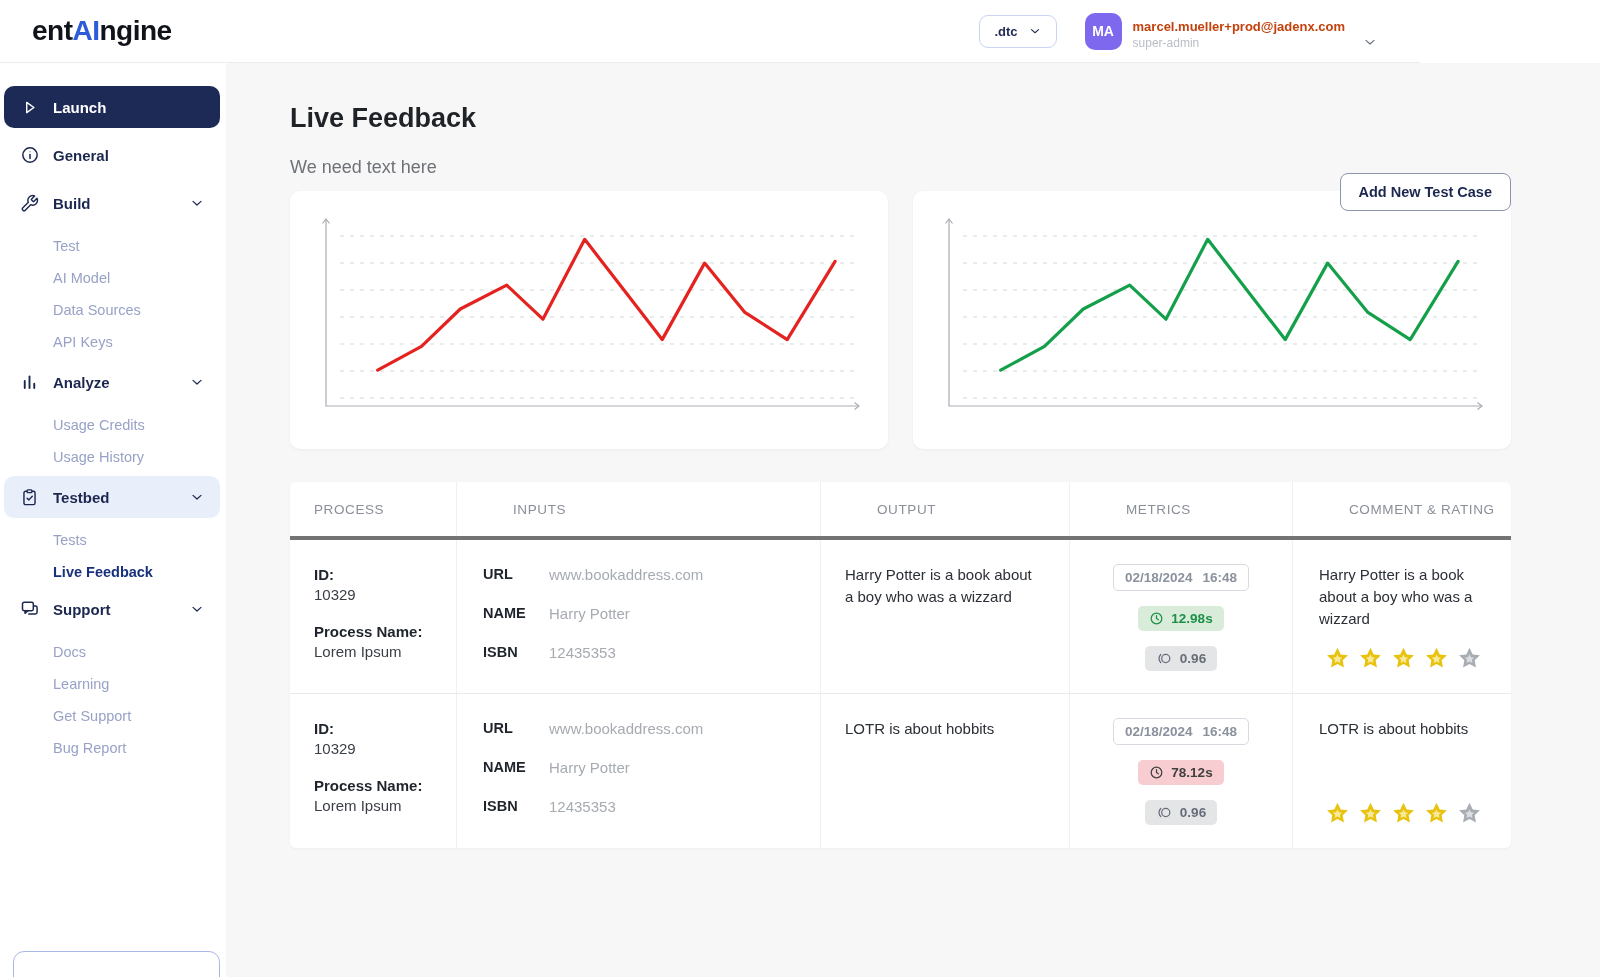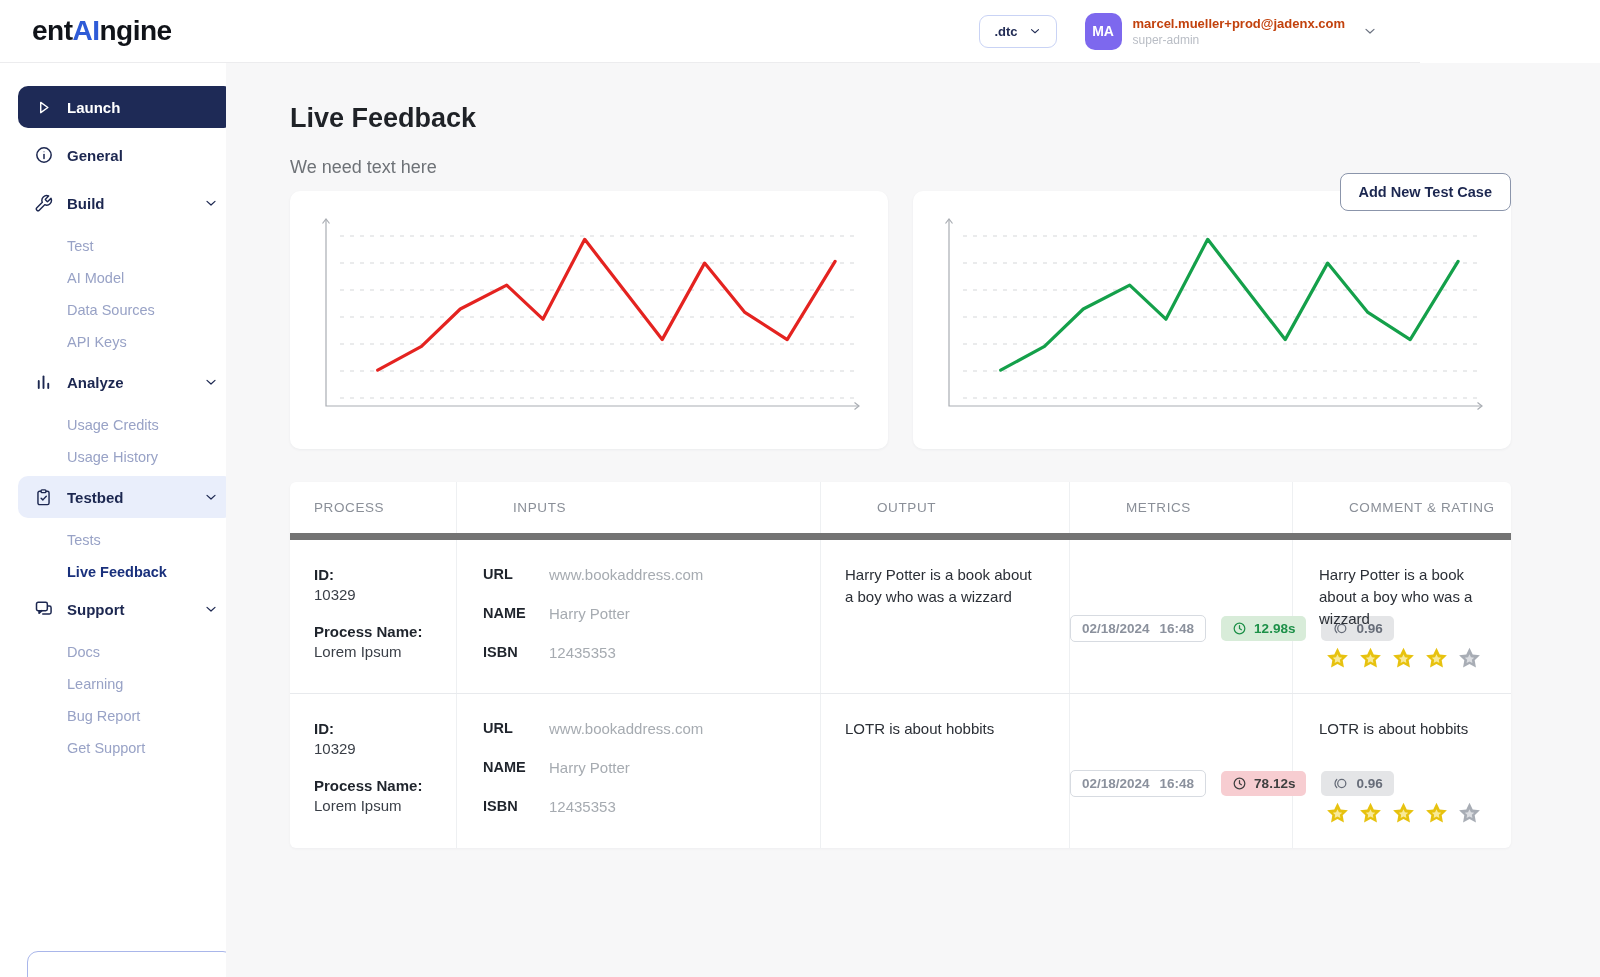--- a/index.html
+++ b/index.html
@@ -7,30 +7,30 @@
     font-family:"Liberation Sans", sans-serif; color:#22262e; }
 
   
   .header { position:absolute; top:0; left:0; width:1420px; height:63px; background:#fff;
     border-bottom:1px solid #ececee; display:flex; align-items:center; z-index:10; }
   .logo { margin-left:32px; font-size:28px; font-weight:600; letter-spacing:-0.5px; color:#101319; }
   .logo .accent { color:#2e5bd7; }
   .header-right { margin-left:auto; display:flex; align-items:center; gap:28px; margin-right:42px; }
   .env-select { display:flex; align-items:center; gap:10px; border:1.5px solid #c9d3f5; border-radius:9px;
     background:#fff; padding:8px 14px; font-size:13px; font-weight:700; color:#222c55; cursor:pointer; }
-  .user-menu { display:flex; align-items:center; gap:11px; cursor:pointer; }
+  .user-menu { display:flex; align-items:flex-end; gap:11px; cursor:pointer; }
   .avatar { width:37px; height:37px; border-radius:10px; background:#7d68ee; color:#fff;
     display:flex; align-items:center; justify-content:center; font-size:14px; font-weight:700; }
   .user-texts { display:flex; flex-direction:column; gap:2px; }
   .user-email { font-size:13px; font-weight:700; color:#c2410c; }
   .user-role { font-size:12px; color:#b9bdc5; }
   .hdr-chevron { margin-left:6px; }
 
   
-  .sidebar { position:absolute; top:63px; left:18px; width:226px; height:914px; background:#fff;
+  .sidebar { position:absolute; top:63px; left:4px; width:226px; height:914px; background:#fff;
     border-right:1px solid #e9eaee; padding:23px 9px 0 0; }
   .nav-item { display:flex; align-items:center; gap:13px; height:42px; padding:0 15px; border-radius:10px;
     font-size:15px; font-weight:700; color:#1c2750; cursor:pointer; margin-bottom:6px; }
   .nav-item .nav-ico { display:flex; width:21px; justify-content:center; }
   .nav-item.active-dark { background:#1e2a56; color:#fff; }
   .nav-item.active-light { background:#e9eefb; }
   .nav-item .chev { margin-left:auto; display:flex; }
   .sub-item { display:flex; align-items:center; height:32px; padding-left:49px; font-size:14.5px;
     color:#98a2c6; cursor:pointer; border-radius:8px; }
   .sub-item.active { color:#19307c; font-weight:700; }
@@ -50,21 +50,21 @@
   .charts-labels { display:grid; grid-template-columns:598px 598px; column-gap:25px; margin-top:48px; }
   .chart-label { font-size:15px; color:#4b5563; }
   .charts-row { display:grid; grid-template-columns:598px 598px; column-gap:25px; margin-top:13px; }
   .chart-card { width:598px; height:258px; background:#fff; border-radius:10px;
     box-shadow:0 1px 3px rgba(25,30,50,0.05); padding:19px 20px; }
 
   
   .table-card { margin-top:33px; width:1221px; background:#fff; border-radius:6px;
     box-shadow:0 1px 3px rgba(25,30,50,0.04); }
   .tbl-row { display:grid; grid-template-columns:167px 364px 249px 223px 218px; }
-  .tbl-header { height:58px; border-bottom:7px solid #737373; }
+  .tbl-header { height:58px; border-bottom:4px solid #737373; }
   .th { display:flex; align-items:center; font-size:13.5px; font-weight:400; letter-spacing:0.6px;
     color:#8a8f98; border-right:1px solid #eef0f2; }
   .th:first-child { padding-left:24px; }
   .th { padding-left:56px; }
   .th:last-child { border-right:none; }
   .body-row { height:154px; border-bottom:1px solid #e8eaed; }
   .body-row:last-child { border-bottom:none; }
   .td { border-right:1px solid #eef0f2; }
   .td:last-child { border-right:none; }
 
@@ -73,21 +73,21 @@
   .p-value { margin-top:3px; color:#3a3f47; }
   .p-gap { height:20px; }
 
   .td-inputs { padding:26px 10px 0 26px; }
   .input-line { display:grid; grid-template-columns:66px auto; margin-bottom:22px; font-size:14.5px; }
   .input-label { font-weight:700; color:#1f242c; }
   .input-value { color:#a6abb1; font-size:15px; }
 
   .td-output { padding:24px 28px 0 24px; font-size:15px; color:#2b2f36; line-height:1.45; }
 
-  .td-metrics { display:flex; flex-direction:row; align-items:center; padding-top:24px; gap:15px; }
+  .td-metrics { display:flex; flex-direction:column; align-items:center; padding-top:24px; gap:15px; }
   .badge { display:inline-flex; align-items:center; gap:7px; border-radius:5px; padding:5px 11px;
     font-size:13.5px; font-weight:700; }
   .badge-date { background:#fff; border:1px solid #d7dbe1; color:#8b919d; gap:10px; }
   .badge-green { background:#d8ecd9; color:#1d9048; }
   .badge-red { background:#f7cdd1; color:#404040; }
   .badge-gray { background:#e4e5e7; color:#666c78;align-items:flex-end; }
 
   .td-comment { display:flex; flex-direction:column; justify-content:space-between;
     padding:24px 24px 20px 26px; }
   .comment-text { font-size:15px; color:#2b2f36; line-height:1.45; }
@@ -216,22 +216,22 @@
     </span>
     <span>Support</span>
     <span class="chev">
         <svg width="16" height="16" viewBox="0 0 24 24" class="icon-stroke">
           <polyline points="6 9.5 12 15 18 9.5"></polyline>
         </svg>
       </span>
   </div>
   <div class="sub-item">Docs</div>
   <div class="sub-item">Learning</div>
+  <div class="sub-item">Get Support</div>
   <div class="sub-item">Bug Report</div>
-  <div class="sub-item">Get Support</div>
 
   <div class="sidebar-bottom-btn"></div>
 </div>
 
 <div class="main">
   <div class="page-title">Live Feedback</div>
   <div class="page-subtitle">We need text here</div>
   <button class="add-btn">Add New Test Case</button>
 
 

